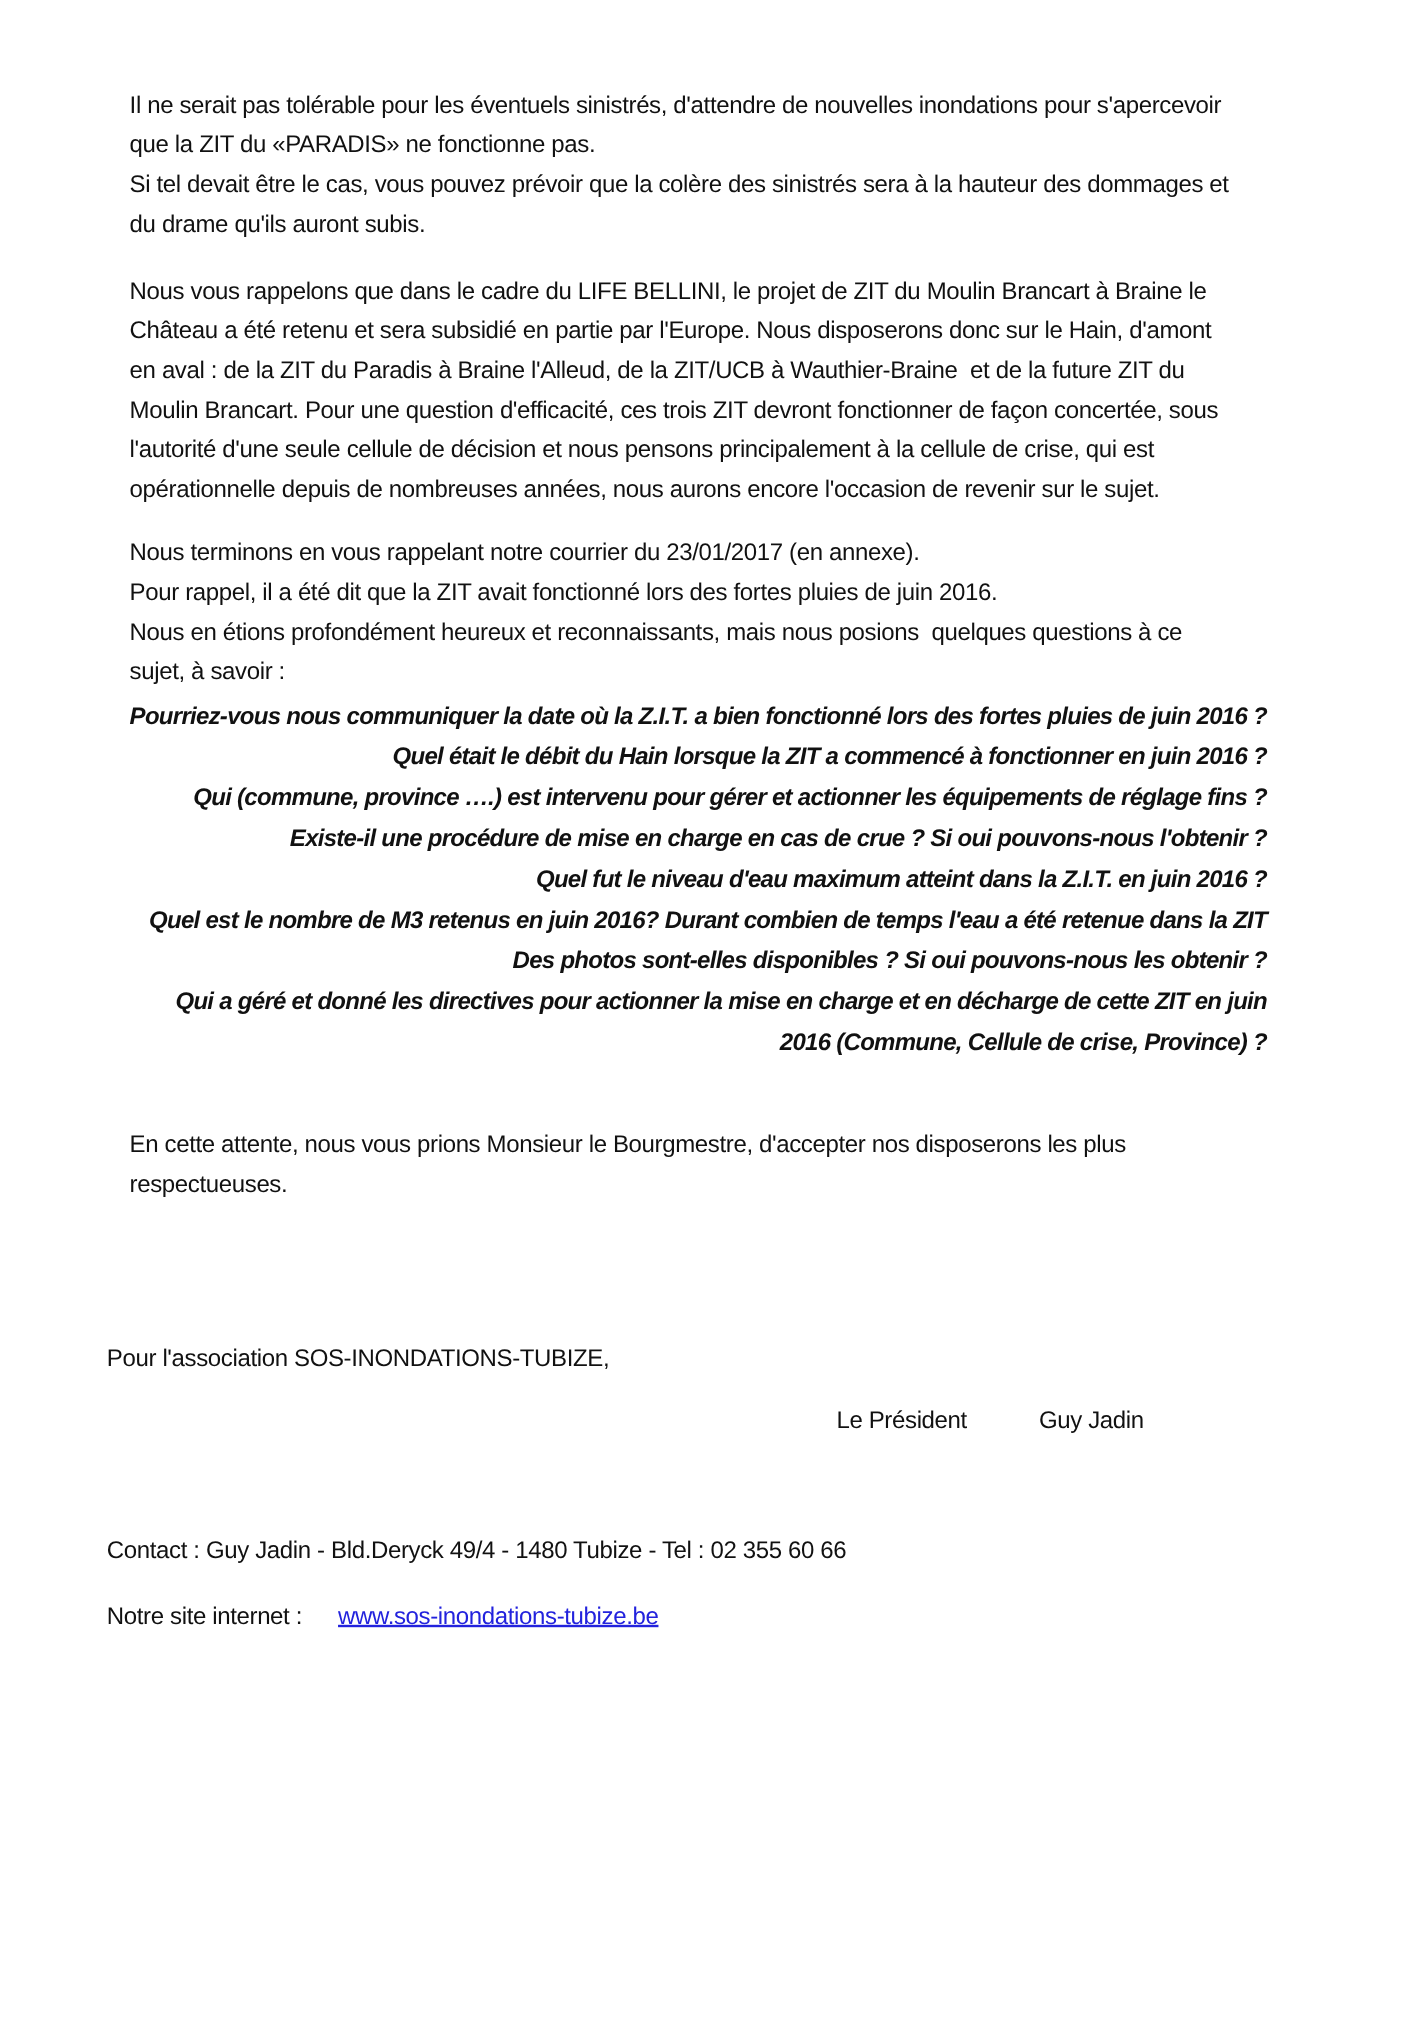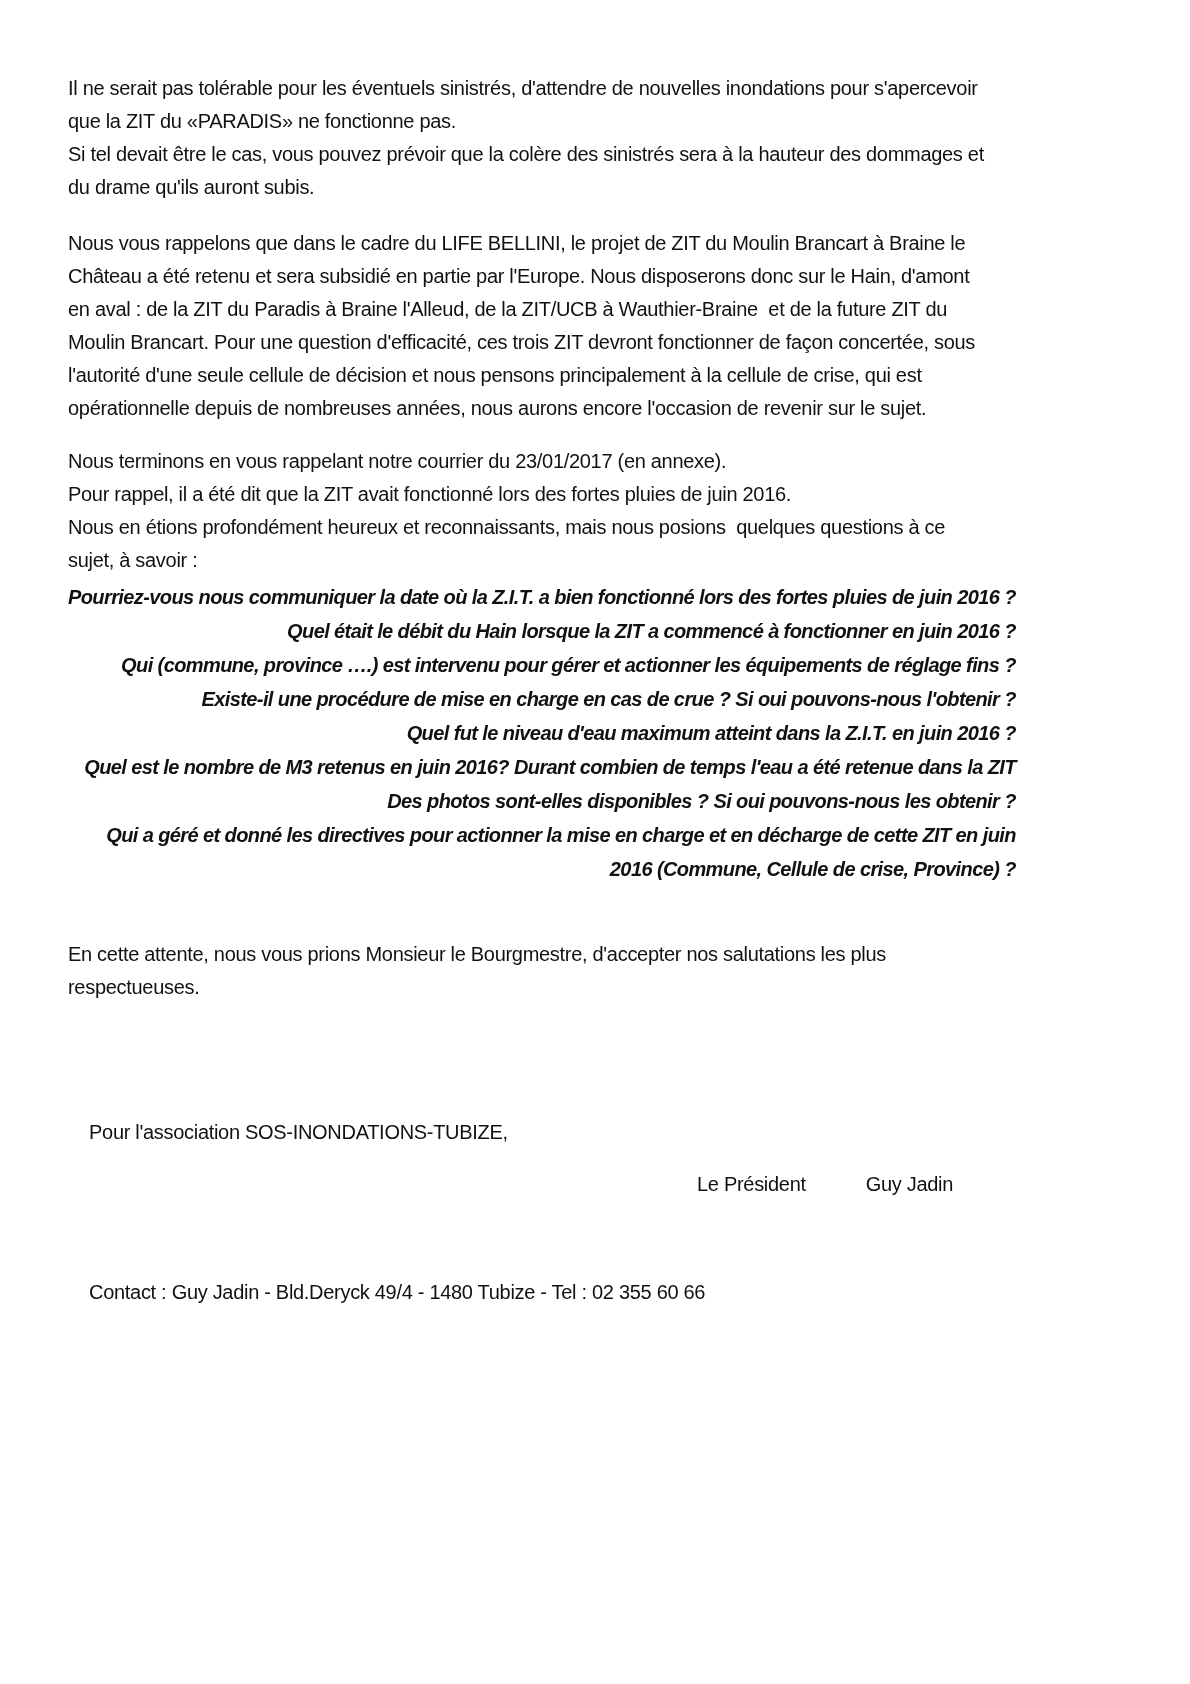--- a/index.html
+++ b/index.html
@@ -14,21 +14,21 @@
     overflow: hidden;
   }
   .block {
     position: absolute;
     left: 68px;
     font-size: 20px;
     line-height: 33px;
     letter-spacing: -0.3px;
     white-space: pre;
   }
-  .block .line { white-space: pre; }
+  .block .line { white-space: pre; margin-left: 40px; }
   .q-block { line-height: 34px; text-align: right; }
   .q-block .line {
     font-weight: bold;
     font-style: italic;
     letter-spacing: -0.6px;
   }
   .president-line { left: 676px; }
   .president-name { margin-left: 60px; }
   .website-link {
     text-decoration: underline;
@@ -43,29 +43,32 @@
 
   <div class="block" style="top: 72px;"><div class="line">Il ne serait pas tolérable pour les éventuels sinistrés, d'attendre de nouvelles inondations pour s'apercevoir</div><div class="line">que la ZIT du «PARADIS» ne fonctionne pas.</div><div class="line">Si tel devait être le cas, vous pouvez prévoir que la colère des sinistrés sera à la hauteur des dommages et</div><div class="line">du drame qu'ils auront subis.</div></div>
 
   <div class="block" style="top: 227px;"><div class="line">Nous vous rappelons que dans le cadre du LIFE BELLINI, le projet de ZIT du Moulin Brancart à Braine le</div><div class="line">Château a été retenu et sera subsidié en partie par l'Europe. Nous disposerons donc sur le Hain, d'amont</div><div class="line">en aval : de la ZIT du Paradis à Braine l'Alleud, de la ZIT/UCB à Wauthier-Braine  et de la future ZIT du</div><div class="line">Moulin Brancart. Pour une question d'efficacité, ces trois ZIT devront fonctionner de façon concertée, sous</div><div class="line">l'autorité d'une seule cellule de décision et nous pensons principalement à la cellule de crise, qui est</div><div class="line">opérationnelle depuis de nombreuses années, nous aurons encore l'occasion de revenir sur le sujet.</div></div>
 
   <div class="block" style="top: 445px;"><div class="line">Nous terminons en vous rappelant notre courrier du 23/01/2017 (en annexe).</div><div class="line">Pour rappel, il a été dit que la ZIT avait fonctionné lors des fortes pluies de juin 2016.</div><div class="line">Nous en étions profondément heureux et reconnaissants, mais nous posions  quelques questions à ce</div><div class="line">sujet, à savoir :</div></div>
 
   <div class="block q-block" style="top: 580px;"><div class="line">Pourriez-vous nous communiquer la date où la Z.I.T. a bien fonctionné lors des fortes pluies de juin 2016 ?</div><div class="line">Quel était le débit du Hain lorsque la ZIT a commencé à fonctionner en juin 2016 ?</div><div class="line">Qui (commune, province ….) est intervenu pour gérer et actionner les équipements de réglage fins ?</div><div class="line">Existe-il une procédure de mise en charge en cas de crue ? Si oui pouvons-nous l'obtenir ?</div><div class="line">Quel fut le niveau d'eau maximum atteint dans la Z.I.T. en juin 2016 ?</div><div class="line">Quel est le nombre de M3 retenus en juin 2016? Durant combien de temps l'eau a été retenue dans la ZIT</div><div class="line">Des photos sont-elles disponibles ? Si oui pouvons-nous les obtenir ?</div><div class="line">Qui a géré et donné les directives pour actionner la mise en charge et en décharge de cette ZIT en juin</div><div class="line">2016 (Commune, Cellule de crise, Province) ?</div></div>
 
 
-  <div class="block" style="top: 938px;"><div class="line">En cette attente, nous vous prions Monsieur le Bourgmestre, d'accepter nos salutations les plus</div><div class="line">respectueuses.</div></div>
+  <div class="block" style="top: 938px;"><div class="line">En cette attente, nous vous prions Monsieur le Bourgmestre, d'accepter nos disposerons les plus</div><div class="line">respectueuses.</div></div>
 
   <div class="block president-line" style="top: 1135px;">
     <span>Le Président</span><span class="president-name">Guy Jadin</span>
   </div>
 
   <div class="block" style="top: 1083px;">
     <span>Pour l'association SOS-INONDATIONS-TUBIZE,</span>
   </div>
 
   <div class="block" style="top: 1243px;">
     <span>Contact : Guy Jadin - Bld.Deryck 49/4 - 1480 Tubize - Tel : 02 355 60 66</span>
   </div>
 
+  <div class="block" style="top: 1298px;">
+    <span>Notre site internet :</span><a class="website-link" style="color: rgb(34, 34, 221);">www.sos-inondations-tubize.be</a>
+  </div>
 
 
 </div>
 
 </body></html>

